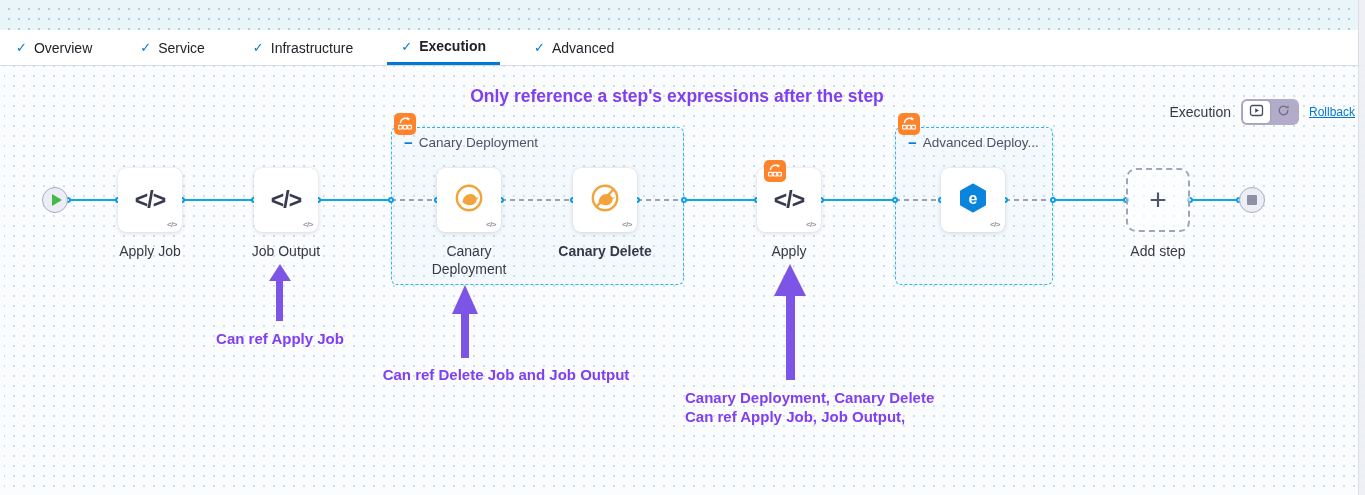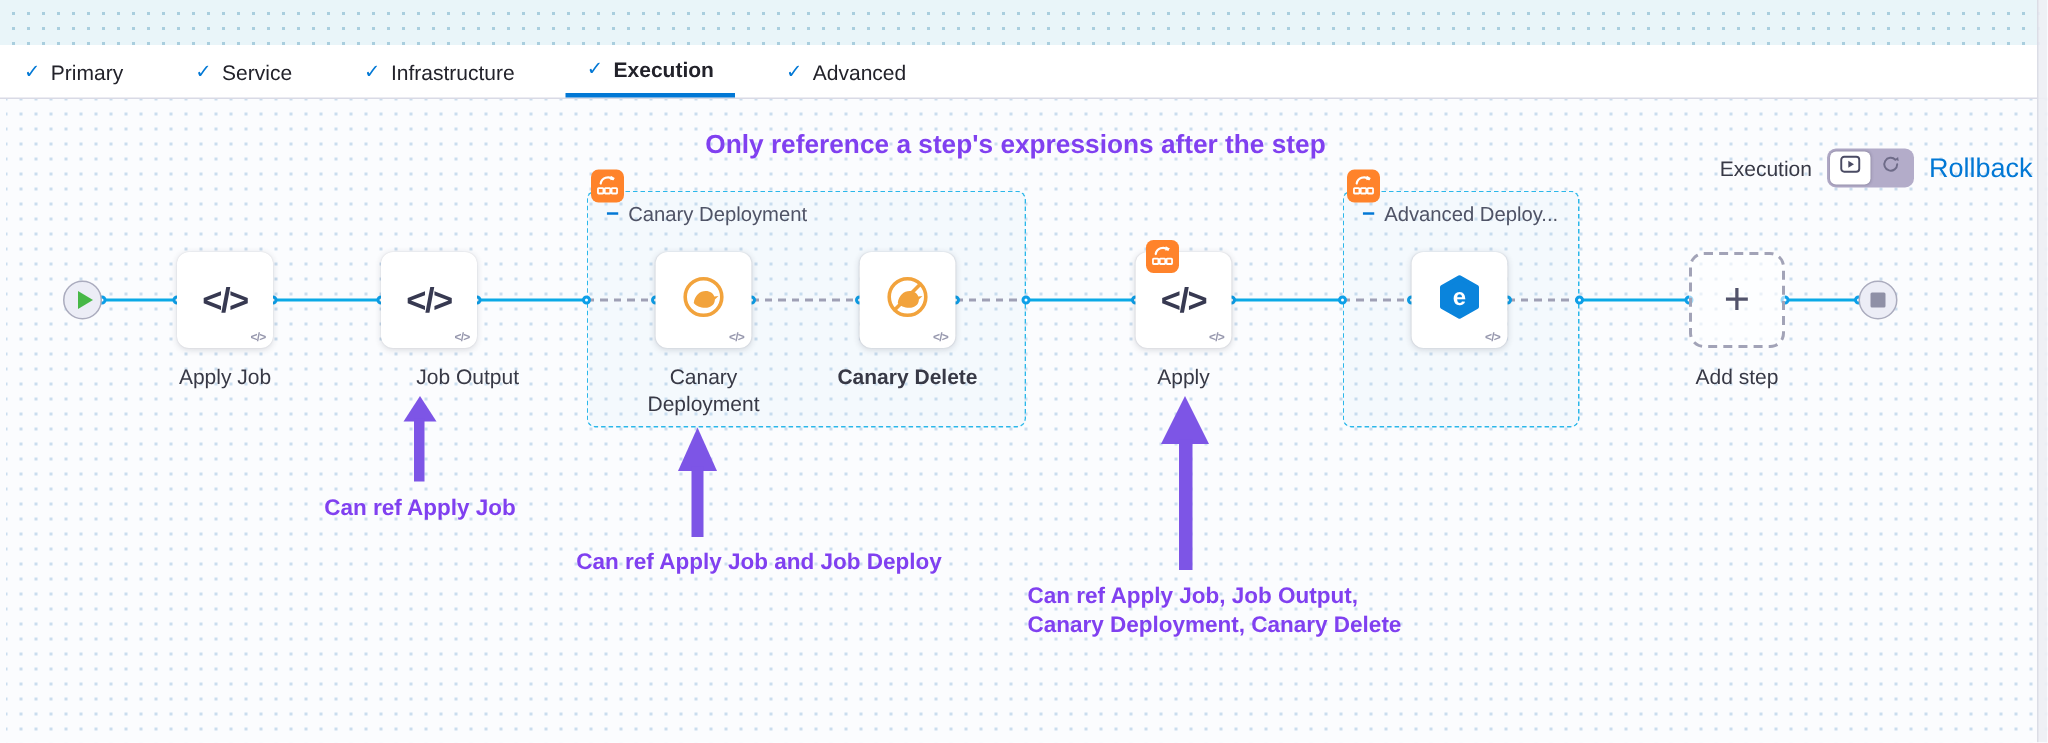--- a/index.html
+++ b/index.html
@@ -35,21 +35,21 @@
   .note-title { position:absolute; top:20px; left:673px; transform:translateX(-50%);
     font-size:17.5px; font-weight:700; color:#8040F0; white-space:nowrap; z-index:6; }
 
   
   .mode-row { position:absolute; top:33px; right:14px; display:flex; align-items:center; gap:10px; z-index:6; }
   .mode-label { font-size:14px; color:#383946; }
   .mode-toggle { width:58px; height:26px; background:#B3ACC9; border-radius:6px; display:flex;
     align-items:center; padding:2px; }
   .mode-seg { width:27px; height:22px; display:flex; align-items:center; justify-content:center; cursor:pointer; }
   .mode-seg.sel { background:#fff; border-radius:4px; box-shadow:0 0 2px rgba(40,41,61,.3); }
-  .rollback-link { font-size:18px; color:#0278D5; cursor:pointer; }
+  .rollback-link { font-size:12px; color:#0278D5; cursor:pointer;text-decoration:underline; }
 
   
   .group-box { position:absolute; border:1px dashed #2BB7EA; border-radius:6px;
     background:rgba(160,215,245,0.08); z-index:1; }
   .group-head { position:absolute; left:12px; top:7px; display:flex; align-items:center; gap:6px; }
   .group-minus { color:#0278D5; font-weight:700; font-size:15px; line-height:1; cursor:pointer; }
   .group-label { font-size:13.5px; color:#4F5366; white-space:nowrap; }
 
   .badge { position:absolute; width:22px; height:22px; background:#FF832B; border-radius:5px;
     display:flex; align-items:center; justify-content:center; z-index:5; }
@@ -90,21 +90,21 @@
 </head>
 <body>
 
 <div class="app">
 
   <div class="top-strip"></div>
 
   <div class="tab-bar">
     <div class="tab">
       <span class="chk">✓</span>
-      <span>Primary</span>
+      <span>Overview</span>
     </div>
     <div class="tab">
       <span class="chk">✓</span>
       <span>Service</span>
     </div>
     <div class="tab">
       <span class="chk">✓</span>
       <span>Infrastructure</span>
     </div>
     <div class="tab active">
@@ -229,21 +229,21 @@
     <div class="node-card" style="left:114px;">
       <span class="code-glyph">&lt;/&gt;</span>
       <span class="mini-code">&lt;/&gt;</span>
     </div>
     <div class="node-label" style="left:86px;">Apply Job</div>
 
     <div class="node-card" style="left:250px;">
       <span class="code-glyph">&lt;/&gt;</span>
       <span class="mini-code">&lt;/&gt;</span>
     </div>
-    <div class="node-label" style="left:222px;text-align:right;">Job Output</div>
+    <div class="node-label" style="left:222px;">Job Output</div>
 
     <div class="node-card" style="left:433px;">
       <span>
         <svg width="32" height="32" viewBox="0 0 32 32" fill="none">
           <circle cx="16" cy="16" r="12.2" stroke="#F2A33C" stroke-width="2.4"></circle>
           <path d="M9.5 20c.6-5 4-8 8-8 2.9 0 4.9 1.5 5.7 3.7l2.8-.4-2.4 2.3c0 3.4-2.8 5.6-6.5 5.6-3.1 0-6.2-1.2-7.6-3.2z" fill="#F2A33C"></path>
         </svg>
       </span>
       <span class="mini-code">&lt;/&gt;</span>
     </div>
@@ -281,25 +281,25 @@
       <span class="plus-glyph">+</span>
     </div>
     <div class="node-label" style="left:1094px;">Add step</div>
 
     <div class="arrow-head" style="left:265px; top:198px; border-left:11px solid transparent; border-right:11px solid transparent; border-bottom:17px solid #7D55E6;"></div>
     <div class="arrow-shaft" style="left:272px; top:213px; width:7px; height:42px;"></div>
     <div class="ann-text centered" style="left:276px; top:264px;">Can ref Apply Job</div>
 
     <div class="arrow-head" style="left:448px; top:219px; border-left:13px solid transparent; border-right:13px solid transparent; border-bottom:29px solid #7D55E6;"></div>
     <div class="arrow-shaft" style="left:457px; top:245px; width:8px; height:47px;"></div>
-    <div class="ann-text centered" style="left:502px; top:300px;">Can ref Apply Job and Job Deploy</div>
+    <div class="ann-text centered" style="left:502px; top:300px;">Can ref Delete Job and Job Output</div>
 
     <div class="arrow-head" style="left:770px; top:198px; border-left:16px solid transparent; border-right:16px solid transparent; border-bottom:32px solid #7D55E6;"></div>
     <div class="arrow-shaft" style="left:782px; top:227px; width:9px; height:87px;"></div>
     <div class="ann-text" style="left:681px; top:322px; line-height:19px;">
+      <div>Canary Deployment, Canary Delete</div>
       <div>Can ref Apply Job, Job Output,</div>
-      <div>Canary Deployment, Canary Delete</div>
     </div>
 
   </div>
 
   <div class="right-strip"></div>
 </div>
 
 </body></html>

